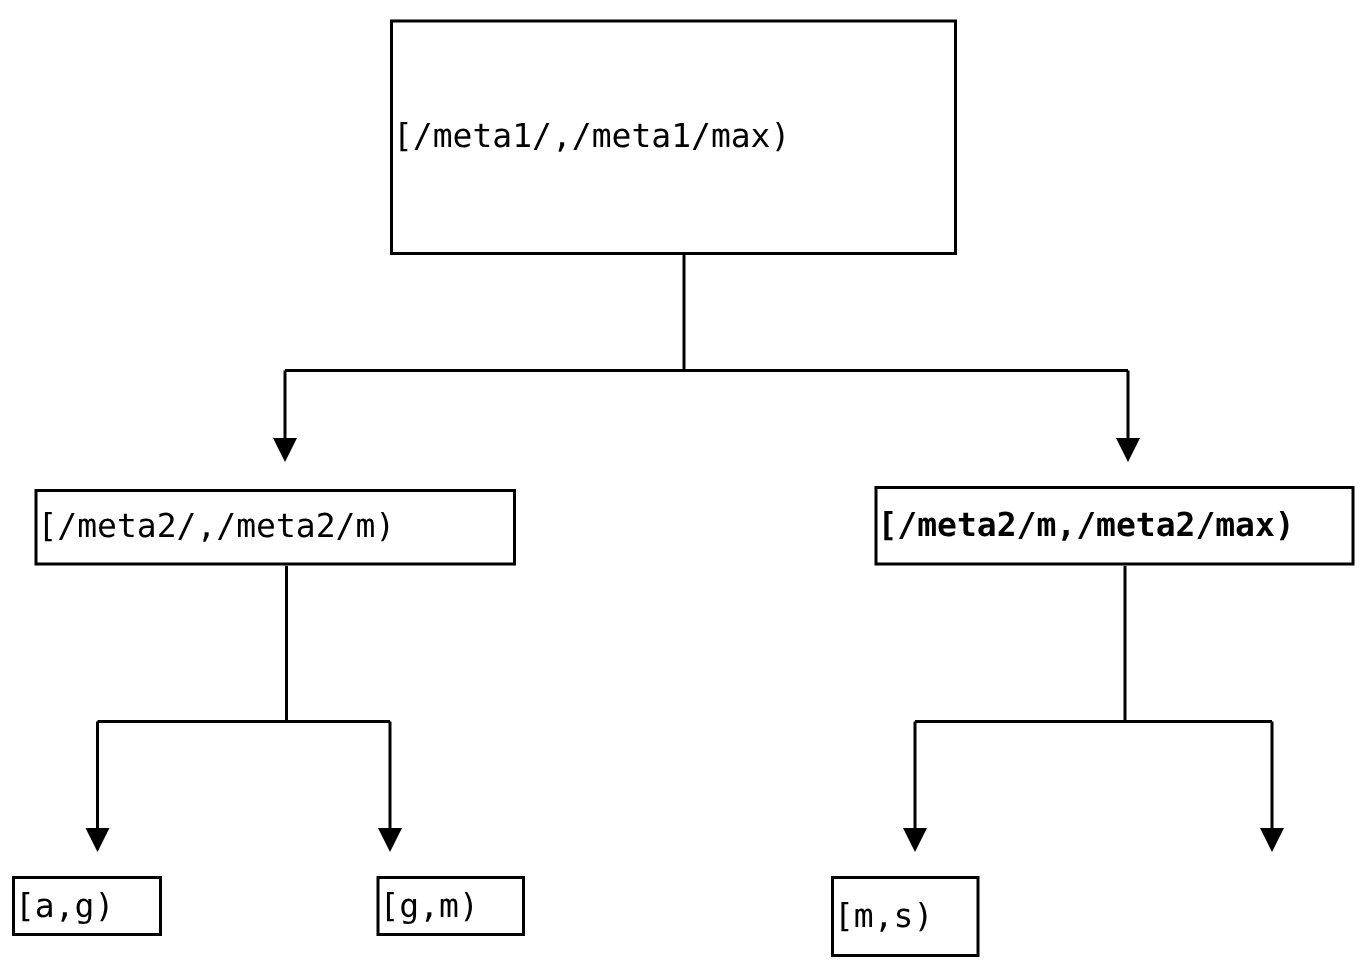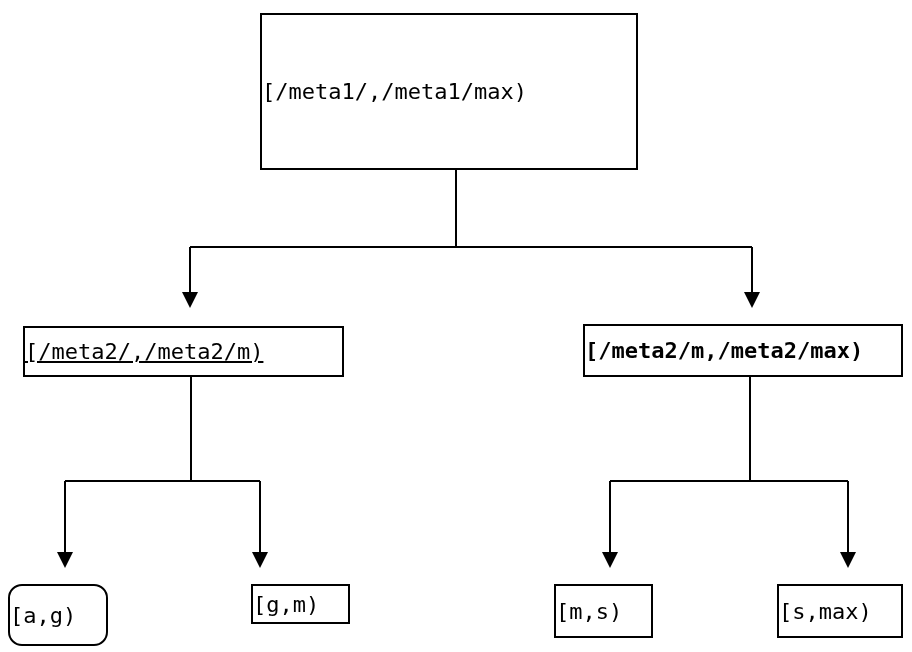--- a/index.html
+++ b/index.html
@@ -28,23 +28,23 @@
     border: 2px solid #000000;
     background: #ffffff;
     color: #000000;
     display: flex;
     align-items: center;
     font-size: 22px;
     letter-spacing: 0;
     white-space: nowrap;
   }
   .node-root      { left: 260px; top: 13px;  width: 378px; height: 157px; }
-  .node-mid-left  { left: 23px;  top: 326px; width: 321px; height: 51px; text-decoration: underline;  }
+  .node-mid-left  { left: 23px;  top: 326px; width: 321px; height: 51px;  }
   .node-mid-right { left: 583px; top: 324px; width: 320px; height: 53px; font-weight: bold;  }
-  .node-leaf-ag   { left: 8px;   top: 584px; width: 100px; height: 62px; border-radius: 14px;  }
+  .node-leaf-ag   { left: 8px;   top: 584px; width: 100px; height: 40px;  }
   .node-leaf-gm   { left: 203px; top: 584px; width: 99px;  height: 40px; margin-left: 48px;  }
   .node-leaf-ms   { left: 554px; top: 584px; width: 99px;  height: 54px;  }
   .node-leaf-smax { left: 777px; top: 584px; width: 126px; height: 54px;  }
 </style>
 </head>
 <body>
 
 <div class="canvas">
 
   <svg class="edges-layer" width="912" height="652" viewBox="0 0 912 652" xmlns="http://www.w3.org/2000/svg" aria-hidden="true">
@@ -92,17 +92,14 @@
   </div>
 
   <div class="node node-leaf-gm">
     <span>[g,m)</span>
   </div>
 
   <div class="node node-leaf-ms">
     <span>[m,s)</span>
   </div>
 
-  <div class="node node-leaf-smax">
-    <span>[s,max)</span>
-  </div>
 
 </div>
 
 </body></html>

